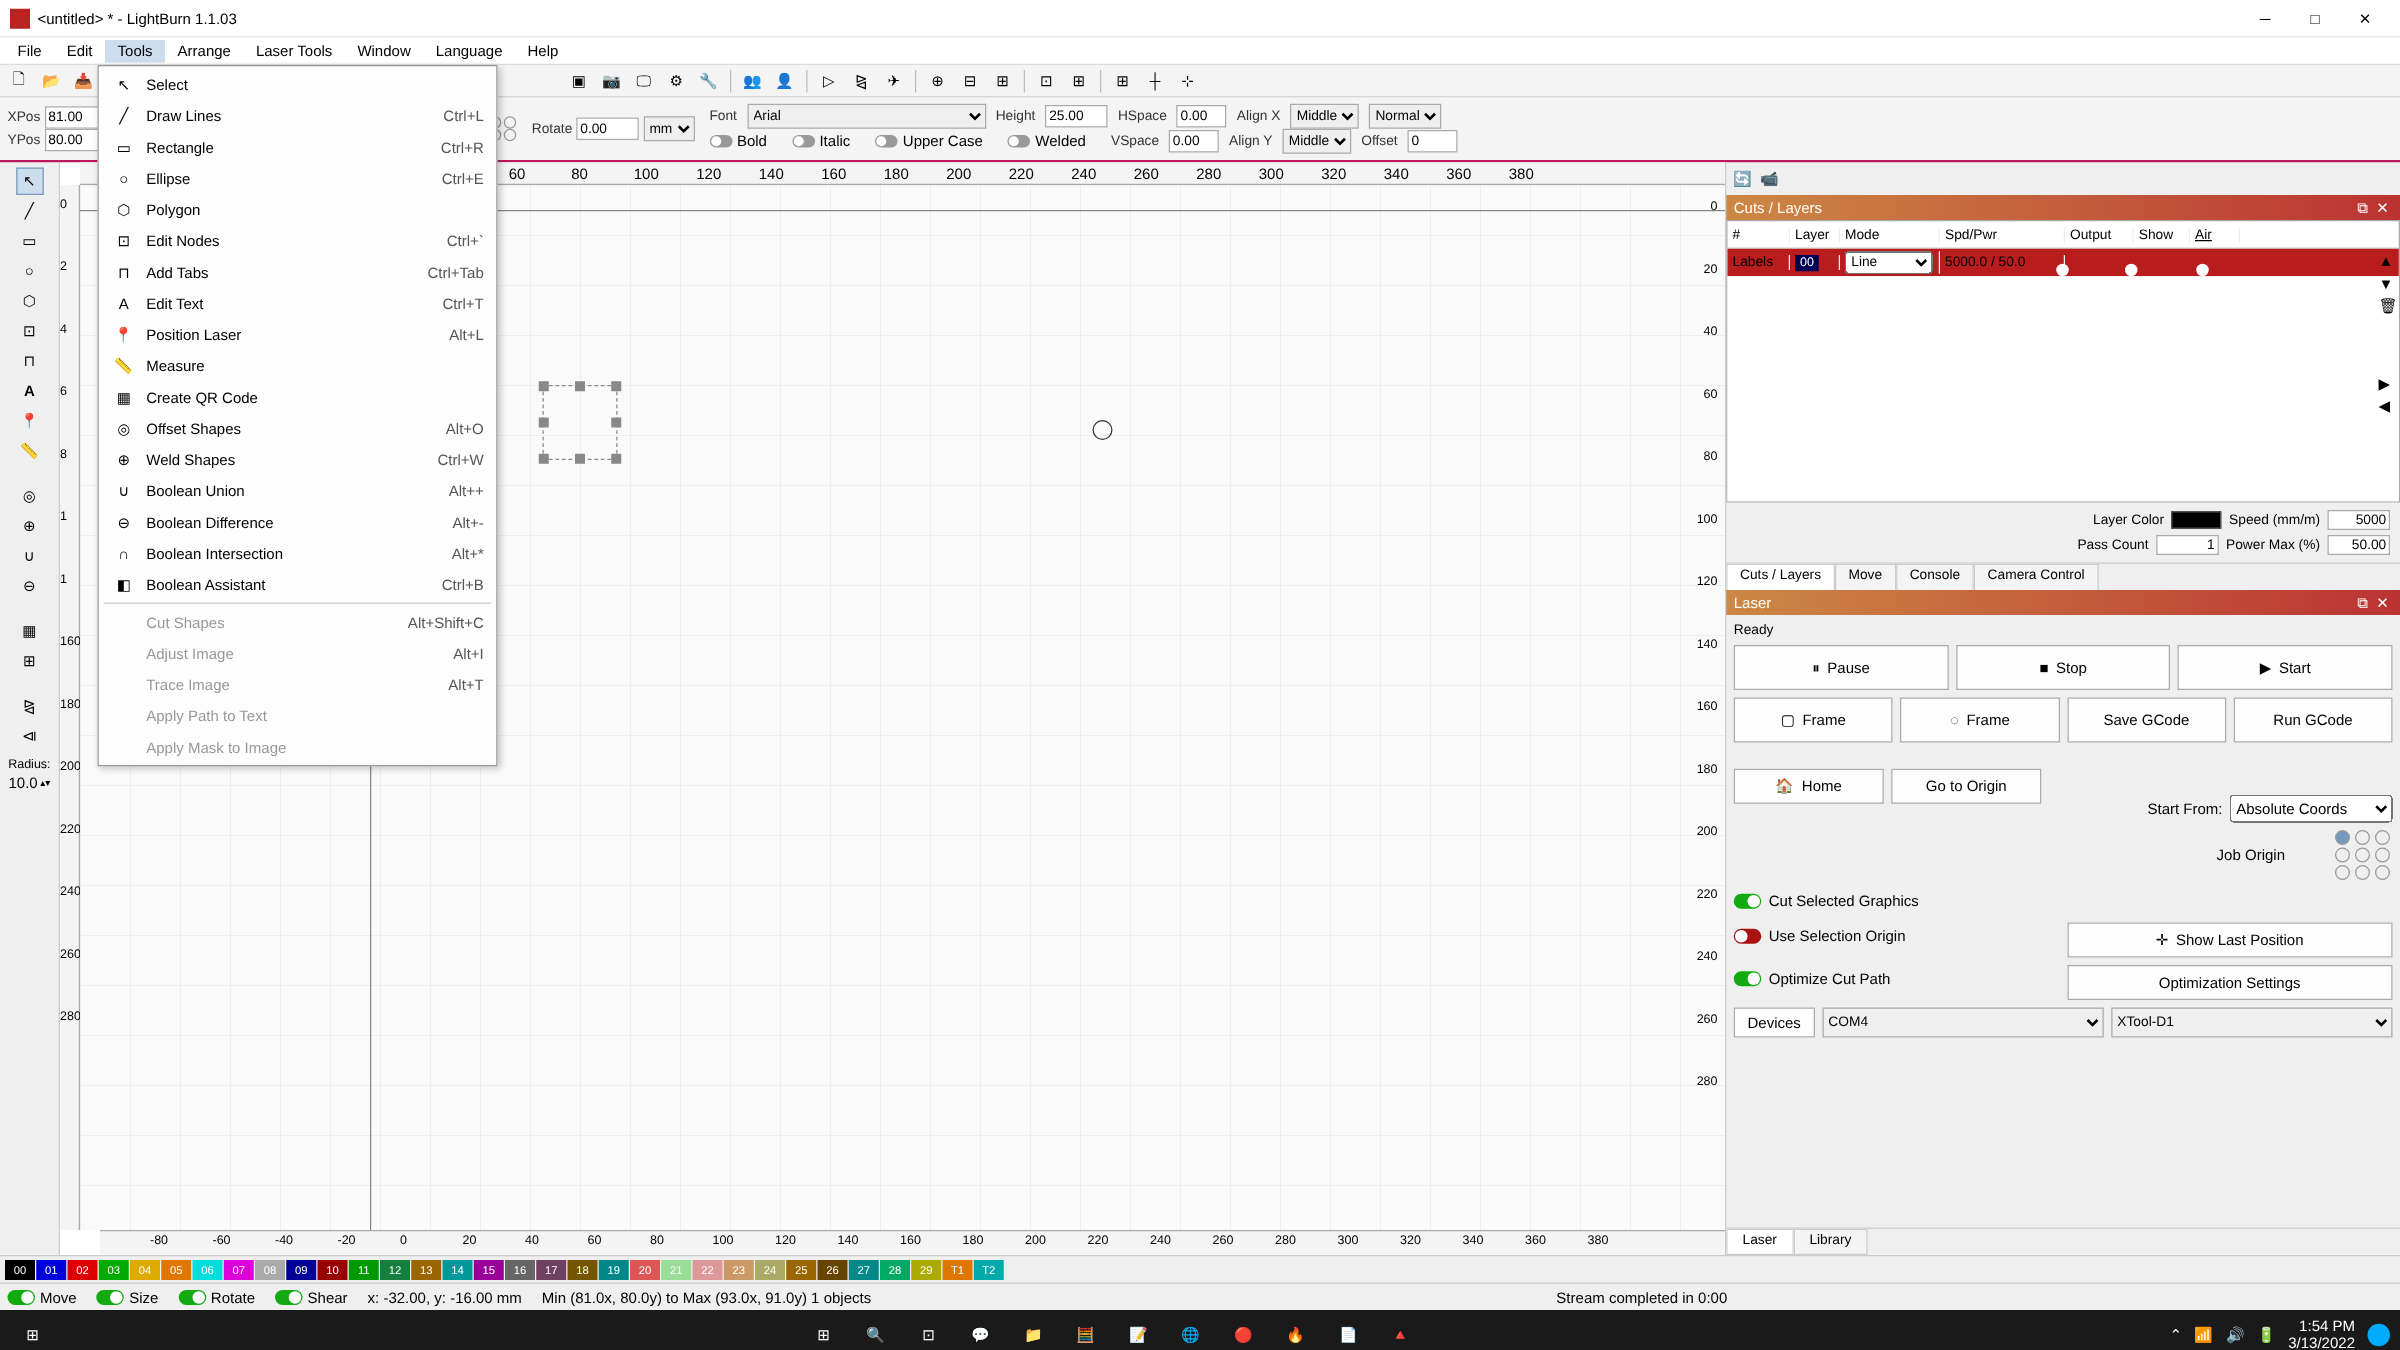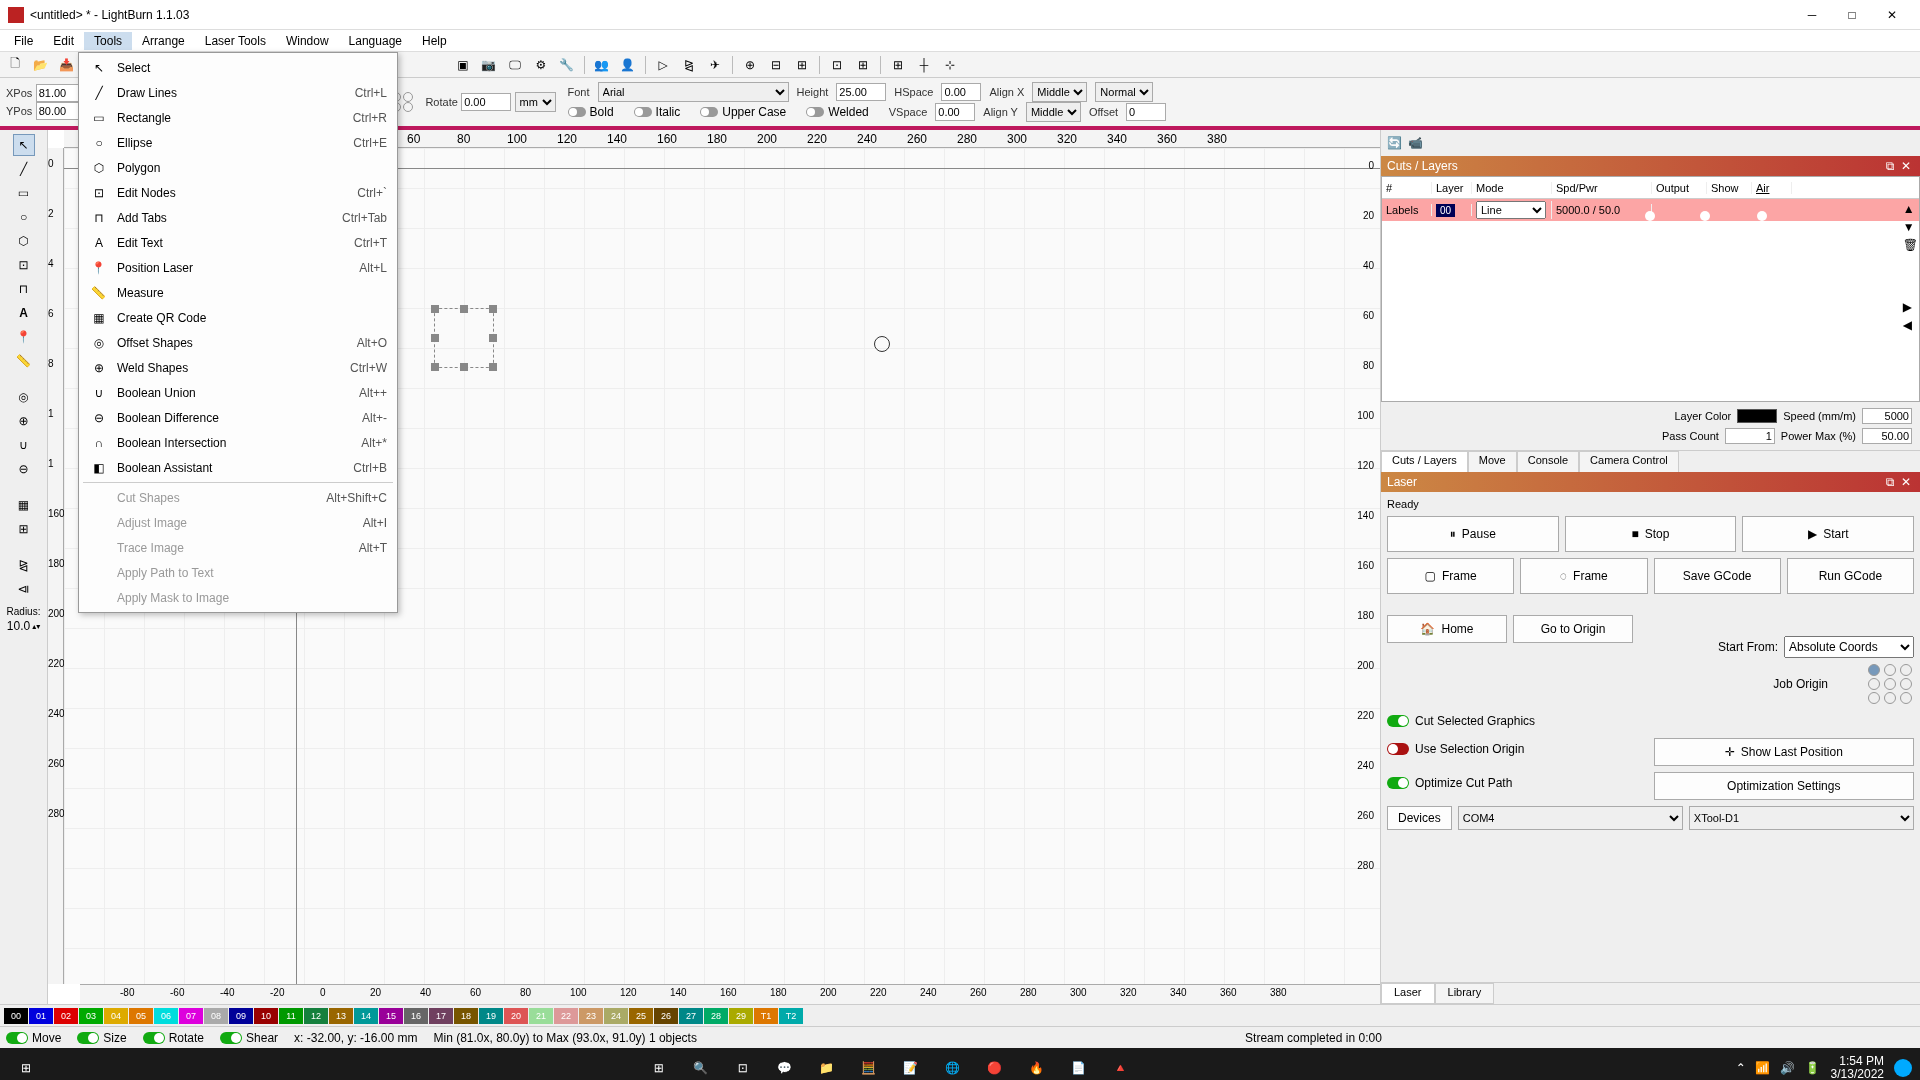--- a/index.html
+++ b/index.html
@@ -7,21 +7,21 @@
 .titlebar { height: 30px; background: #fff; display: flex; align-items: center; padding: 0 8px; border-bottom: 1px solid #ddd; }
 .titlebar .app-icon { width: 16px; height: 16px; background: #b22; margin-right: 6px; }
 .titlebar .title { flex: 1; }
 .titlebar .winbtn { width: 40px; height: 28px; display: flex; align-items: center; justify-content: center; }
 .menubar { height: 22px; background: #fff; display: flex; align-items: center; padding: 0 4px; border-bottom: 1px solid #ddd; }
 .menubar .menu-item { padding: 2px 10px; cursor: default; }
 .menubar .menu-item.active { background: #cde; }
 .toolbar { height: 26px; background: #f4f4f4; display: flex; align-items: center; padding: 0 4px; gap: 4px; border-bottom: 1px solid #ccc; }
 .toolbar .tbtn { width: 22px; height: 22px; display: flex; align-items: center; justify-content: center; }
 .toolbar .sep { width: 1px; height: 18px; background: #bbb; margin: 0 2px; }
-.propbar { height: 52px; background: #f4f4f4; display: flex; border-bottom: 4px solid #be185d; }
+.propbar { height: 52px; background: #f4f4f4; display: flex; border-bottom: 2px solid #be185d; }
 .propbar .col { display: flex; flex-direction: column; justify-content: center; padding: 2px 6px; }
 .propbar label { font-size: 11px; color: #333; }
 .propbar input[type=text] { width: 50px; height: 18px; font-size: 11px; border: 1px solid #aaa; padding: 0 2px; }
 .propbar .unit { font-size: 11px; }
 .propbar select { height: 20px; font-size: 11px; border: 1px solid #aaa; }
 .propbar .tog { display: inline-flex; align-items: center; gap: 4px; margin-right: 12px; }
 .propbar .togsw { width: 18px; height: 10px; background: #999; border-radius: 5px; position: relative; }
 .propbar .togsw::after { content: ""; position: absolute; width: 8px; height: 8px; background: #fff; border-radius: 50%; top: 1px; left: 1px; }
 .main { display: flex; height: 874px; }
 .left-tools { width: 48px; background: #efefef; display: flex; flex-direction: column; align-items: center; padding: 4px 0; gap: 2px; border-right: 1px solid #ccc; }
@@ -50,21 +50,21 @@
 .ruler-v2 { position: absolute; top: 18px; right: 0; width: 28px; bottom: 20px; background: #f4f4f4; border-left: 1px solid #aaa; }
 .ruler-v2 .tick { position: absolute; right: 4px; font-size: 10px; }
 .right-panels { width: 540px; display: flex; flex-direction: column; background: #efefef; border-left: 1px solid #ccc; }
 .rp-tools { height: 26px; display: flex; align-items: center; padding: 0 6px; gap: 6px; }
 .panel-hdr { height: 20px; background: linear-gradient(90deg, #c84, #b33); color: #fff; display: flex; align-items: center; padding: 0 6px; font-size: 11px; }
 .panel-hdr .spacer { flex: 1; }
 .panel-hdr .pbtn { width: 16px; height: 16px; display: flex; align-items: center; justify-content: center; }
 .cuts-table { background: #fff; border: 1px solid #aaa; }
 .cuts-table .hdr { display: flex; height: 22px; align-items: center; border-bottom: 1px solid #ccc; }
 .cuts-table .hdr div, .cuts-table .row div { padding: 0 4px; font-size: 11px; border-right: 1px solid #eee; }
-.cuts-table .row { display: flex; height: 22px; align-items: center; background: #fca5a5; }
+.cuts-table .row { display: flex; height: 22px; align-items: center; background: #b91c1c; }
 .cuts-table .c-num { width: 50px; } .cuts-table .c-layer { width: 40px; } .cuts-table .c-mode { width: 80px; }
 .cuts-table .c-spd { width: 100px; } .cuts-table .c-out { width: 55px; } .cuts-table .c-show { width: 45px; } .cuts-table .c-air { width: 40px; text-decoration: underline; }
 .cuts-body { height: 180px; background: #fff; }
 .cuts-props { padding: 4px 8px; }
 .cuts-props .prow { display: flex; align-items: center; justify-content: flex-end; height: 20px; gap: 6px; }
 .cuts-props .prow label { font-size: 11px; }
 .cuts-props input { width: 50px; height: 16px; font-size: 11px; border: 1px solid #aaa; text-align: right; padding-right: 2px; }
 .tabs { display: flex; height: 22px; border-top: 1px solid #ccc; }
 .tabs .tab { padding: 2px 10px; font-size: 11px; border: 1px solid #ccc; border-bottom: none; background: #f4f4f4; }
 .tabs .tab.active { background: #fff; }

